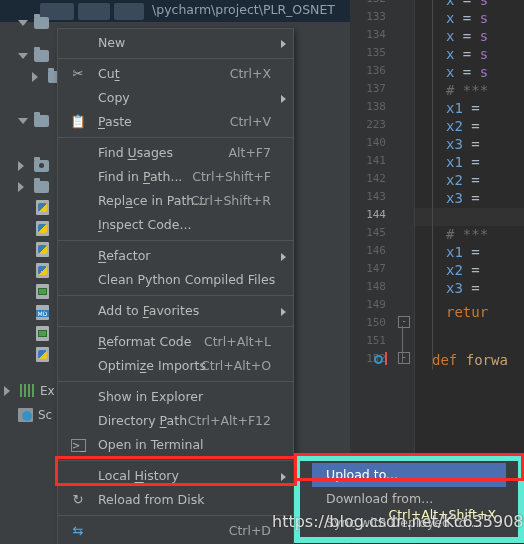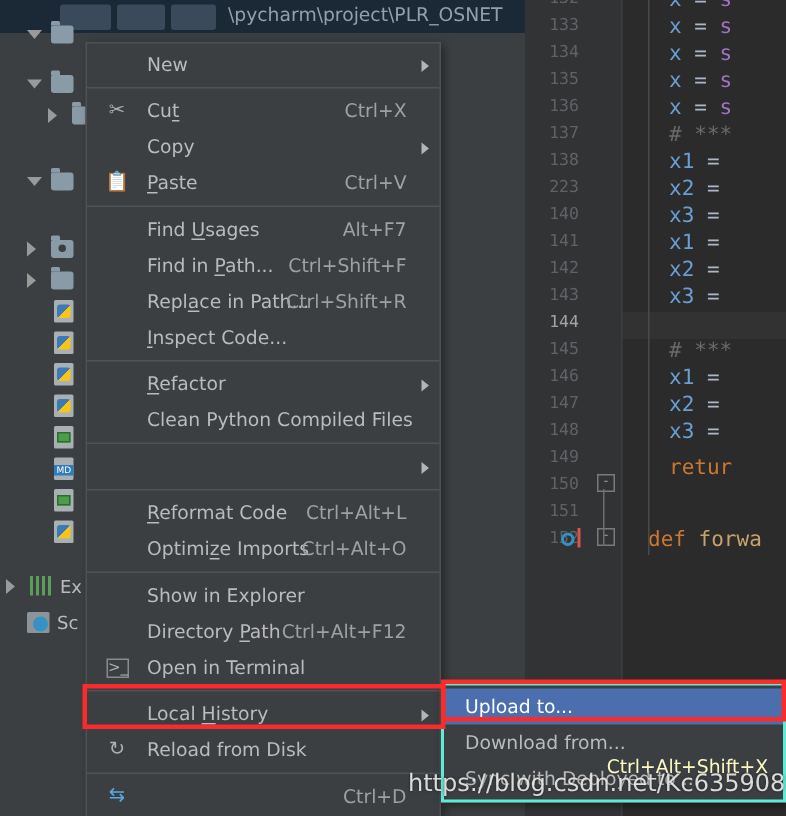--- a/index.html
+++ b/index.html
@@ -84,23 +84,23 @@
   .mi .arrow{position:absolute;right:7px;top:9px;width:0;height:0;
       border-top:4px solid transparent;border-bottom:4px solid transparent;border-left:5px solid #b4b4b4;}
   .mi.sel{background:#4b6eaf;color:#ffffff;}
   .mi.sel .acc{color:#fef9c3;margin-top:40px;}
   .sep{height:1px;background:#4f5355;margin:3px 0;}
   .uline{text-decoration:underline;text-underline-offset:2px;}
 
   
   .submenu{
     position:absolute;left:294px;top:455px;width:230px;
-    background:#3c3f41;border:2px solid #5eead4;
+    background:#3c3f41;border:6px solid #5eead4;
     box-shadow:2px 2px 6px rgba(0,0,0,.45);
-    padding:2px 0;box-sizing:border-box;
+    padding:2px 12px;box-sizing:border-box;
   }
   .submenu .mi{padding-left:14px;}
   .submenu .mi .acc{right:10px;}
 
   
   .redbox{position:absolute;border:3px solid #fb2b2b;box-sizing:border-box;pointer-events:none;}
 
   .watermark{
     position:absolute;left:272px;top:512px;
     font-size:16px;color:#e8e8e8;opacity:.92;white-space:nowrap;
@@ -249,21 +249,21 @@
       <div class="mi"><span class="gly">📋</span><span><span class="uline">P</span>aste</span><span class="acc">Ctrl+V</span></div>
       <div class="sep"></div>
       <div class="mi"><span>Find <span class="uline">U</span>sages</span><span class="acc">Alt+F7</span></div>
       <div class="mi"><span>Find in <span class="uline">P</span>ath...</span><span class="acc">Ctrl+Shift+F</span></div>
       <div class="mi"><span>Repl<span class="uline">a</span>ce in Path...</span><span class="acc">Ctrl+Shift+R</span></div>
       <div class="mi"><span><span class="uline">I</span>nspect Code...</span></div>
       <div class="sep"></div>
       <div class="mi"><span><span class="uline">R</span>efactor</span><span class="arrow"></span></div>
       <div class="mi"><span>Clean Python Compiled Files</span></div>
       <div class="sep"></div>
-      <div class="mi"><span class="arrow"></span></div>
+      <div class="mi"><span>Add to <span class="uline">F</span>avorites</span><span class="arrow"></span></div>
       <div class="sep"></div>
       <div class="mi"><span><span class="uline">R</span>eformat Code</span><span class="acc">Ctrl+Alt+L</span></div>
       <div class="mi"><span>Optimi<span class="uline">z</span>e Imports</span><span class="acc">Ctrl+Alt+O</span></div>
       <div class="sep"></div>
       <div class="mi"><span>Show in Explorer</span></div>
       <div class="mi"><span>Directory <span class="uline">P</span>ath</span><span class="acc">Ctrl+Alt+F12</span></div>
       <div class="mi"><span class="gly" style="font-size:10px;border:1px solid #8a8a8a;width:13px;height:11px;line-height:11px;top:6px;left:13px;">&gt;_</span><span>Open in Terminal</span></div>
       <div class="sep"></div>
       <div class="mi"><span>Local <span class="uline">H</span>istory</span><span class="arrow"></span></div>
       <div class="mi"><span class="gly">↻</span><span>Reload from Disk</span></div>

